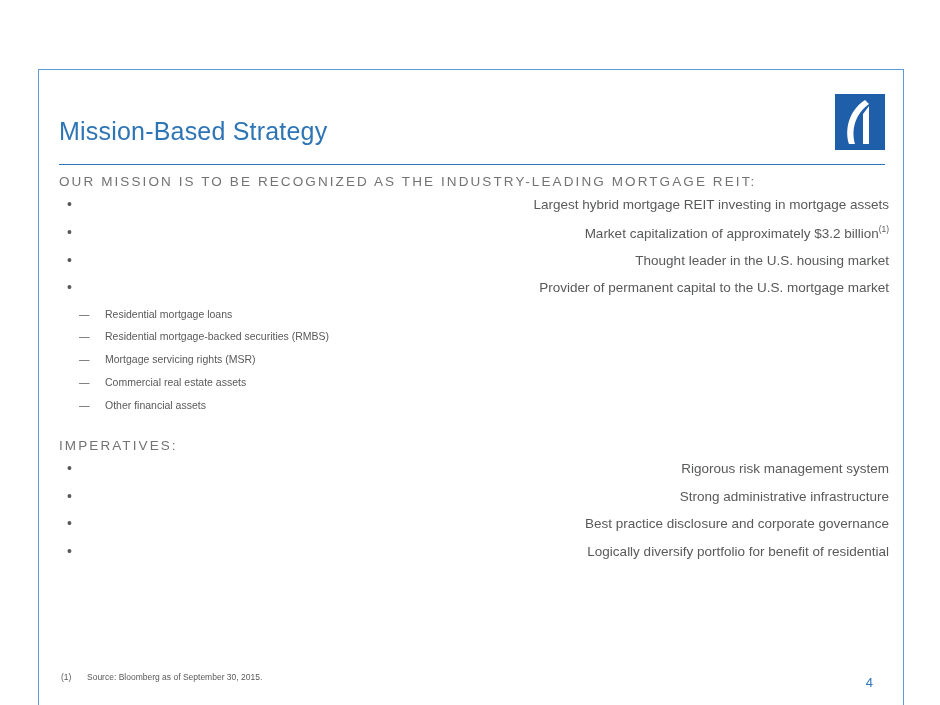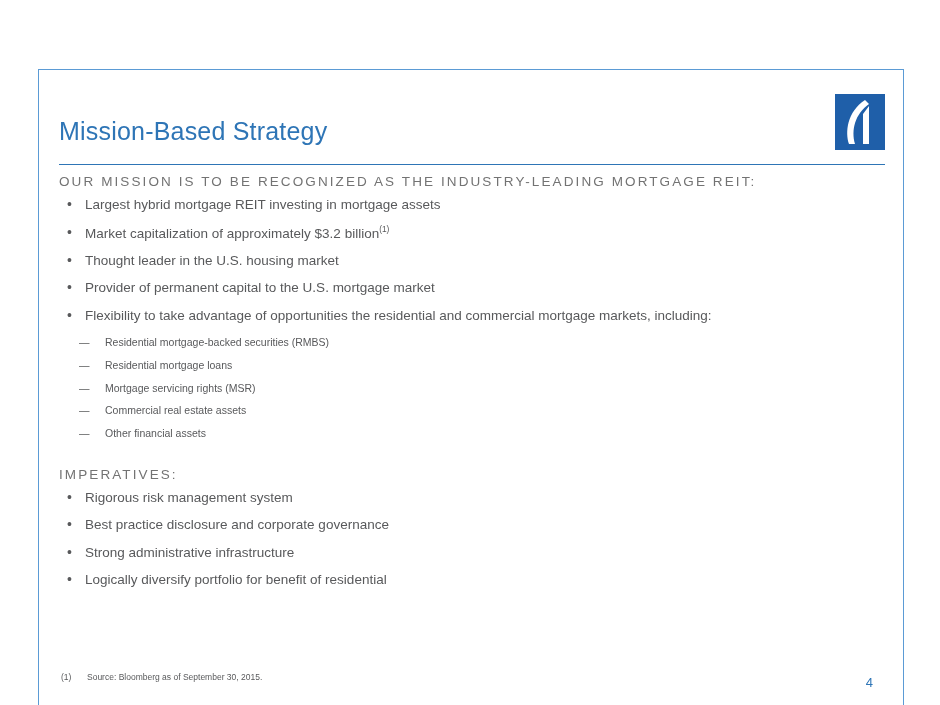--- a/index.html
+++ b/index.html
@@ -68,20 +68,21 @@
     letter-spacing: 2.1px;
     margin: 0 0 6px 0;
     font-weight: normal;
     text-transform: uppercase;
   }
   .sec-gap { margin-top: 26px; }
   ul.bullets {
     list-style: none;
     margin: 0;
     padding: 0;
+    text-align: right;
   }
   ul.bullets > li {
     position: relative;
     padding-left: 26px;
     margin: 0 0 8px 0;
     font-size: 13.5px;
     color: #58595b;
     line-height: 1.45;
   }
   ul.bullets > li:before {
@@ -153,38 +154,35 @@
     <div class="content">
 
       <div class="section-head">OUR MISSION IS TO BE RECOGNIZED AS THE INDUSTRY-LEADING MORTGAGE REIT:</div>
       <ul class="bullets">
         <li><span>Largest hybrid mortgage REIT investing in mortgage assets</span></li>
         <li><span>Market capitalization of approximately $3.2 billion</span><sup>(1)</sup></li>
         <li><span>Thought leader in the U.S. housing market</span></li>
         <li><span>Provider of permanent capital to the U.S. mortgage market</span></li>
       </ul>
 
-      <ul class="bullets">
-        <li class="b1"><span>Flexibility to take advantage of opportunities the residential and commercial mortgage markets, including:</span></li>
-      </ul>
       <div class="sub-wrap">
         <ul class="subbullets">
+          <li><span>Residential mortgage loans</span></li>
           <li><span>Residential mortgage-backed securities (RMBS)</span></li>
-          <li><span>Residential mortgage loans</span></li>
           <li><span>Mortgage servicing rights (MSR)</span></li>
           <li><span>Commercial real estate assets</span></li>
           <li><span>Other financial assets</span></li>
         </ul>
       </div>
 
       <div class="section-head sec-gap">IMPERATIVES:</div>
       <ul class="bullets">
         <li><span>Rigorous risk management system</span></li>
+        <li><span>Strong administrative infrastructure</span></li>
         <li><span>Best practice disclosure and corporate governance</span></li>
-        <li><span>Strong administrative infrastructure</span></li>
         <li><span>Logically diversify portfolio for benefit of residential</span></li>
       </ul>
 
     </div>
 
     <div class="footnote">
       <span class="fn-mark">(1)</span><span>Source: Bloomberg as of September 30, 2015.</span>
     </div>
 
     <div class="page-num">4</div>

